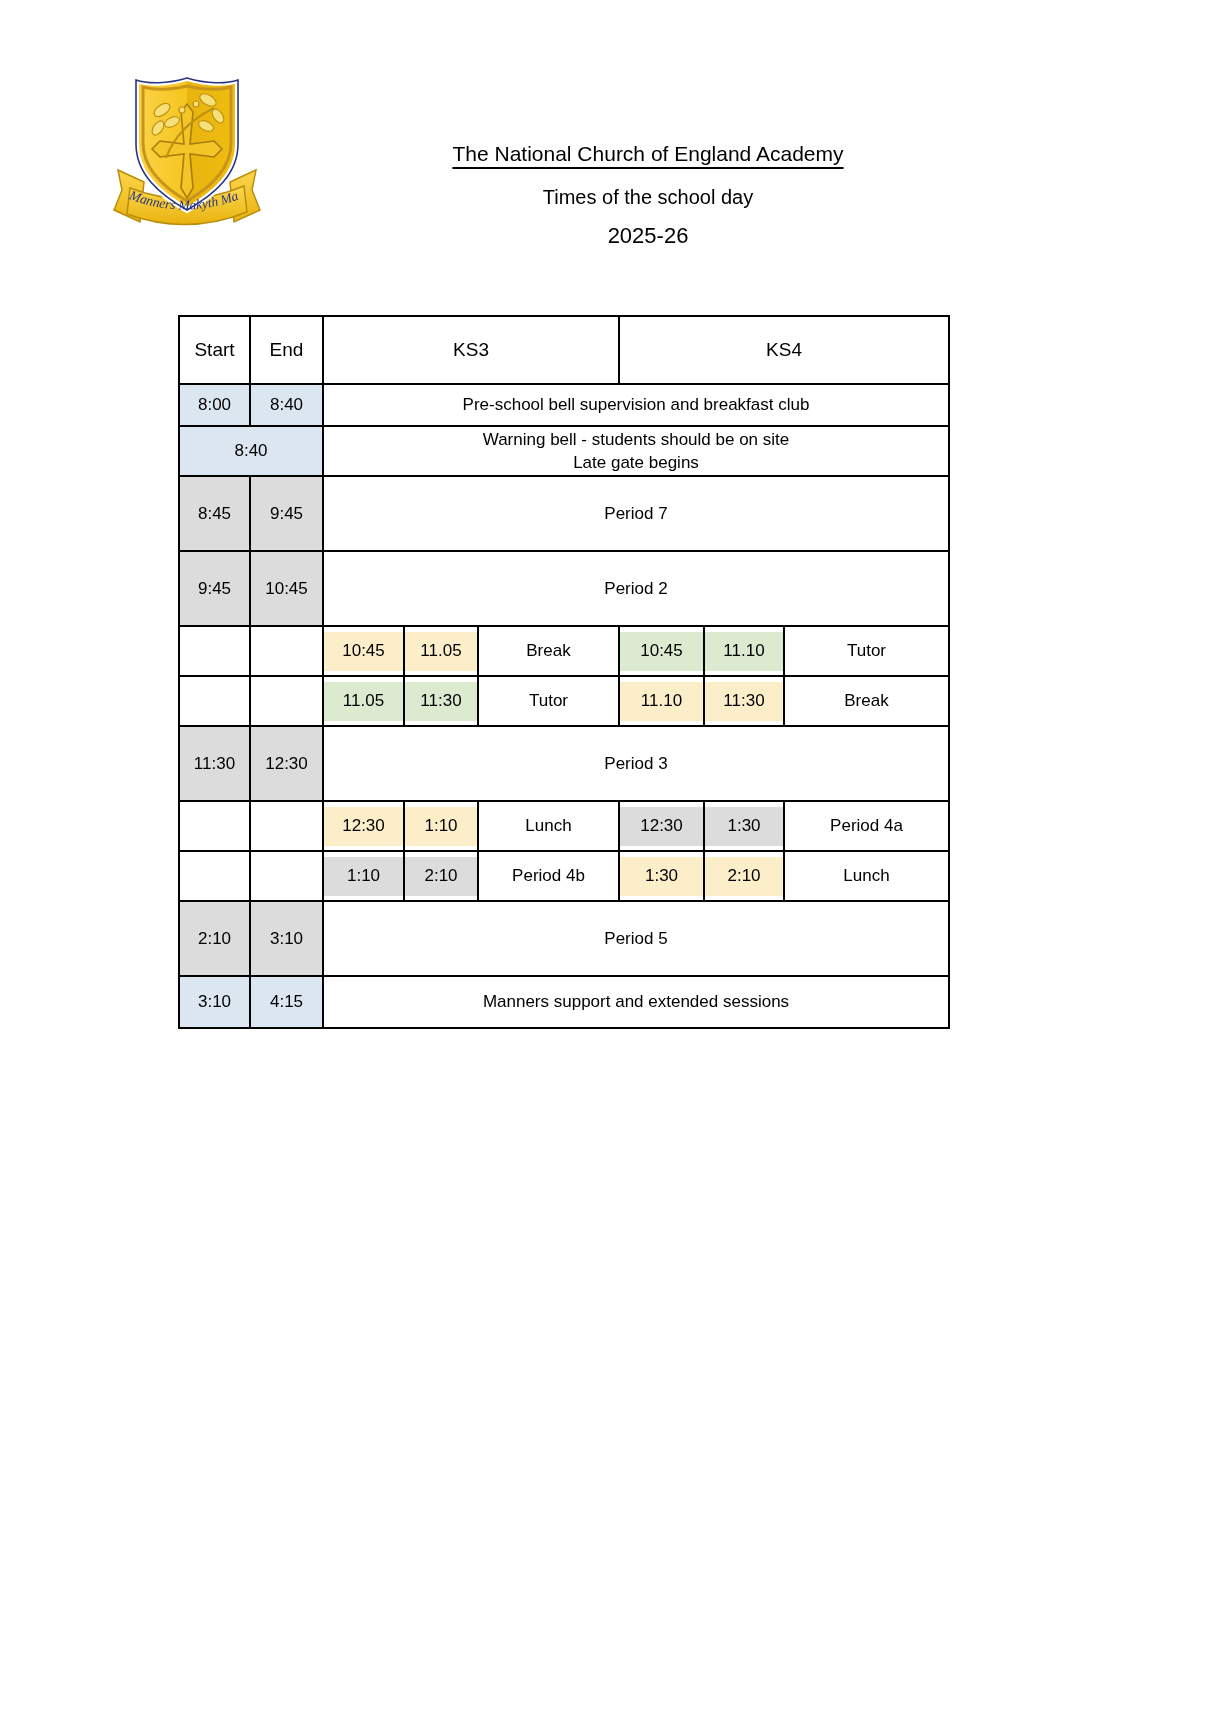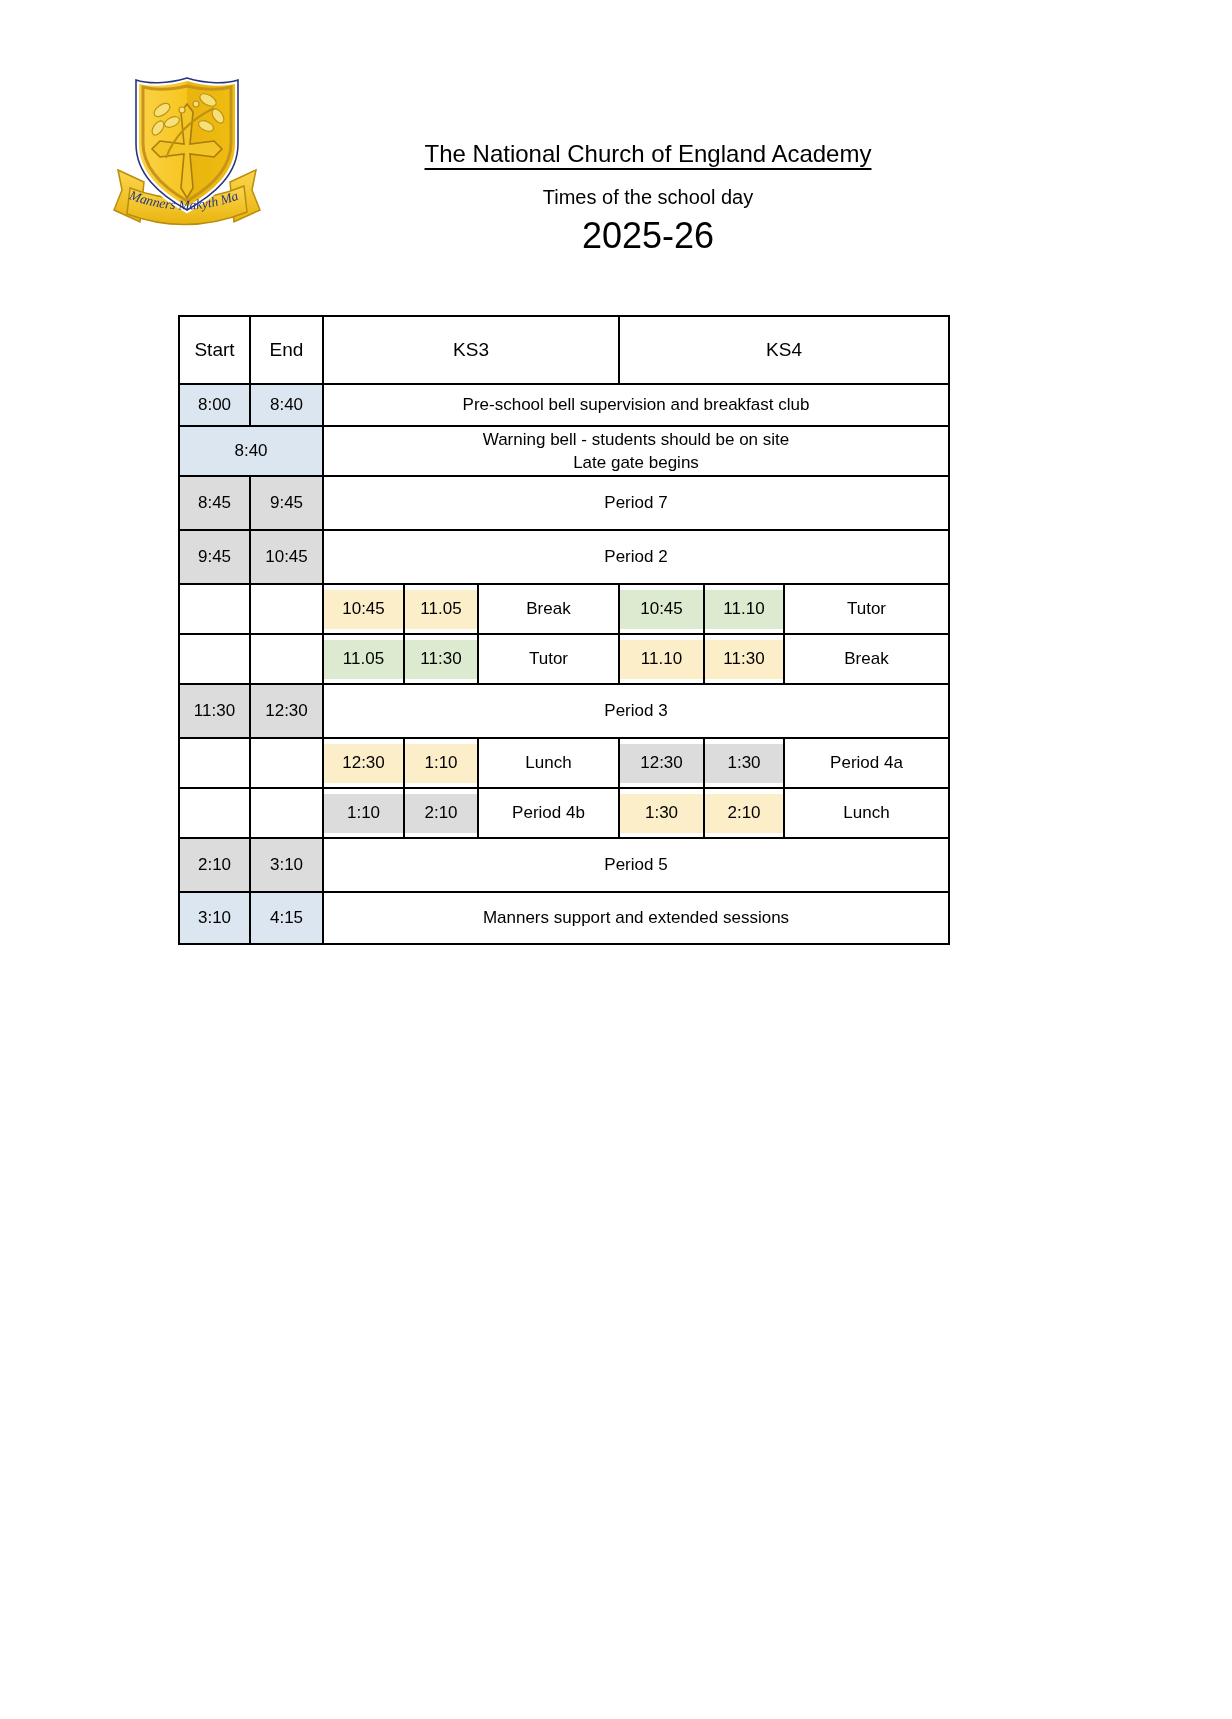--- a/index.html
+++ b/index.html
@@ -7,41 +7,41 @@
     width:1232px;height:1719px;background:#ffffff;position:relative;
     font-family:"Liberation Sans", sans-serif;color:#000;
   }
 
   
   .crest{position:absolute;left:110px;top:70px;width:154px;height:162px;}
 
   
   .titles{position:absolute;left:64px;top:134px;width:1168px;text-align:center;}
   .title-1{
-    font-size:24px;line-height:40px;
+    font-size:21px;line-height:40px;
     text-decoration:underline;text-decoration-thickness:2px;text-underline-offset:6px;
   }
   .title-2{font-size:20px;line-height:40px;margin-top:3px;}
-  .title-3{font-size:36px;line-height:38px;}
+  .title-3{font-size:22px;line-height:38px;}
 
   
   table.times{
     position:absolute;left:178px;top:315px;width:770px;
     border-collapse:collapse;table-layout:fixed;
     font-size:17px;
   }
   table.times td, table.times th{
     border:2px solid #000;text-align:center;vertical-align:middle;
     padding:0;font-weight:normal;overflow:hidden;
   }
   tr.r-header{height:68px;}
   tr.r-header th{font-size:19px;}
   tr.r-sm{height:42px;}
   tr.r-2line{height:50px;}
-  tr.r-period{height:54px;border-radius:11px;}
+  tr.r-period{height:75px;border-radius:11px;}
   tr.r-sub{height:50px;}
   tr.r-last{height:52px;}
 
   .bg-blue{background:var(--accent_blue);}
   .bg-gray{background:var(--accent_gray);}
 
   
   td.sub{vertical-align:top;}
   td.sub .pill{
     height:39px;display:flex;align-items:center;justify-content:center;width:100%;

